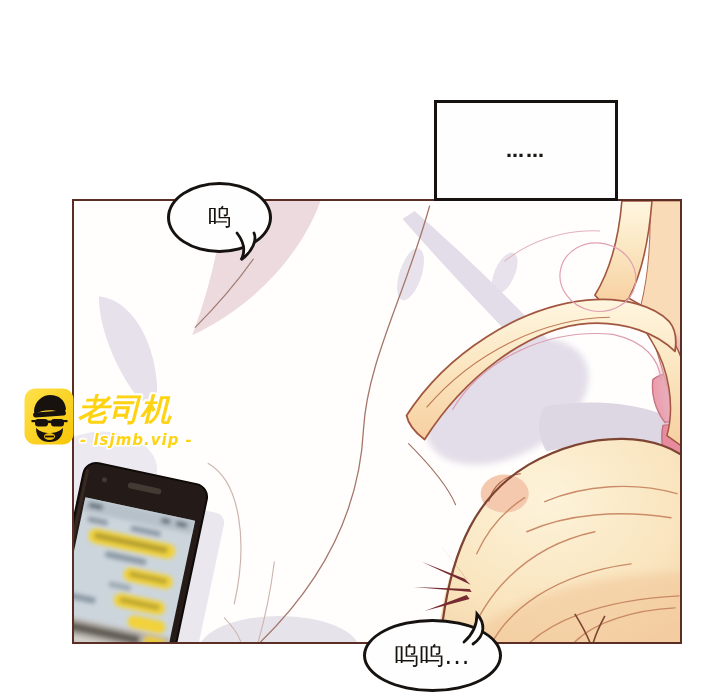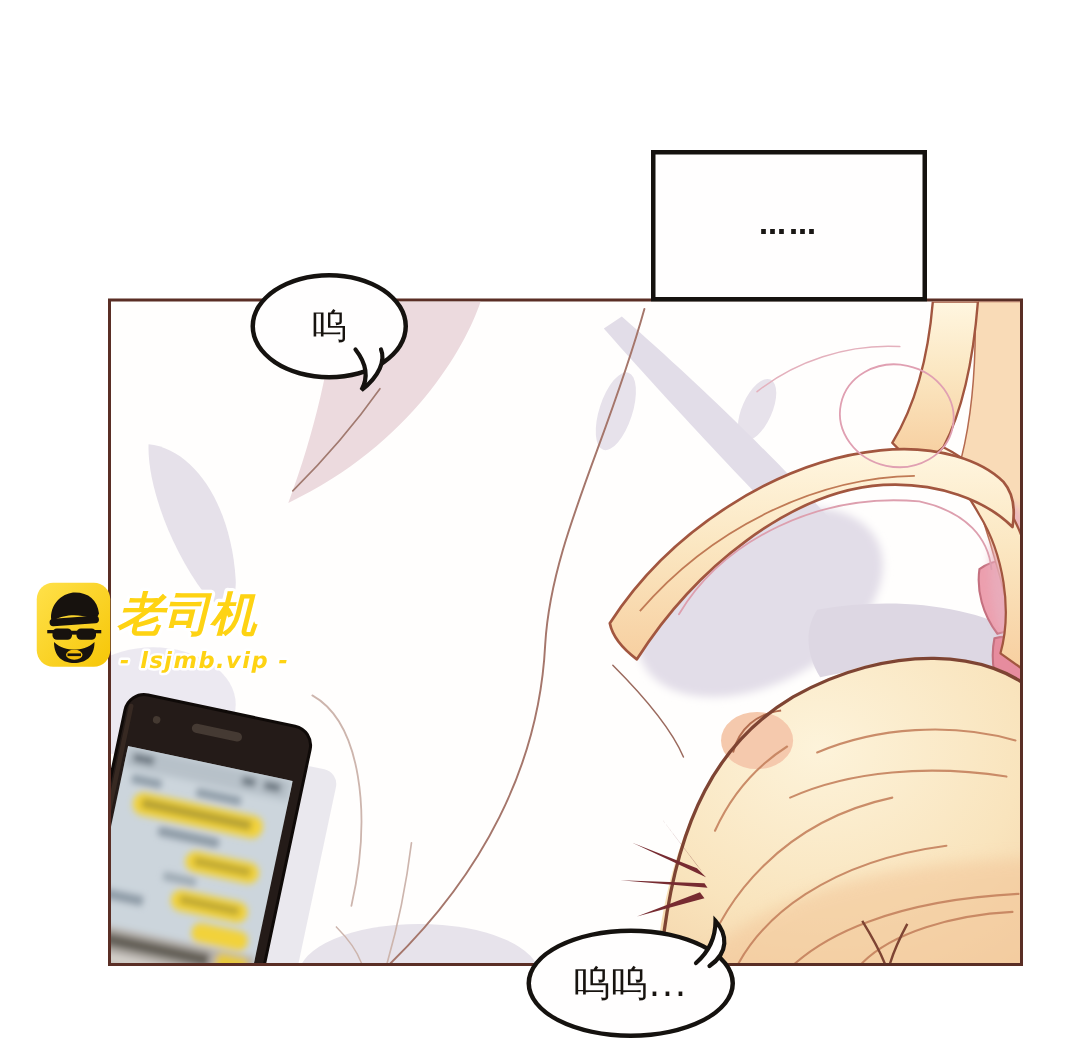--- a/index.html
+++ b/index.html
@@ -23,21 +23,21 @@
     display:flex; align-items:center; justify-content:center;
   }
   .caption-text { font-size:18px; font-weight:bold; letter-spacing:2px; color:#1a1714; }
 
   
   .bubble {
     position:absolute; box-sizing:border-box; background:#fffefe; border:3px solid #15120f;
     border-radius:50%; display:flex; align-items:center; justify-content:center; z-index:6;
   }
   .bubble-top    { left:167px; top:182px; width:105px; height:71px; }
-  .bubble-bottom { left:351px; top:619px; width:139px; height:73px; }
+  .bubble-bottom { left:363px; top:619px; width:139px; height:73px; }
   .bubble span { color:#17130f; }
   .bubble-top span    { font-size:23px; font-weight:500; }
   .bubble-bottom span { font-size:24px; font-weight:500; letter-spacing:1px; }
   .tail { position:absolute; z-index:7; }
   .tail-top    { left:233px; top:231px; }
   .tail-bottom { left:459px; top:609px; }
 
   
   .watermark { position:absolute; left:24px; top:388px; z-index:8; display:flex; align-items:flex-start; }
   .wm-text-svg { margin-left:2px; margin-top:0px; }

